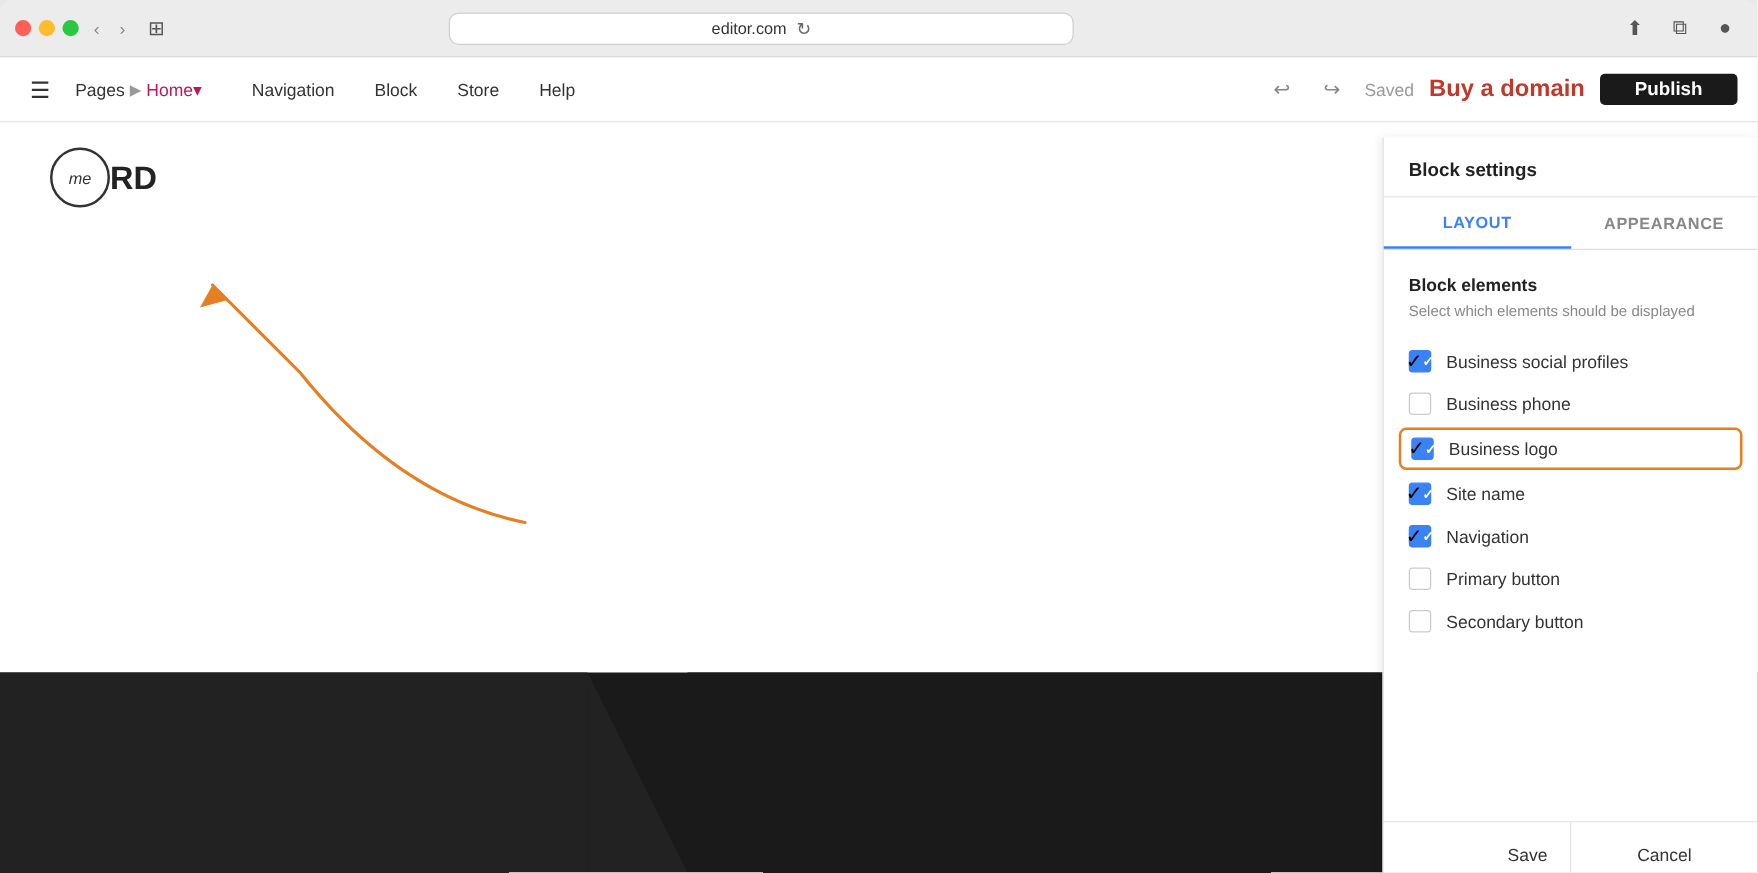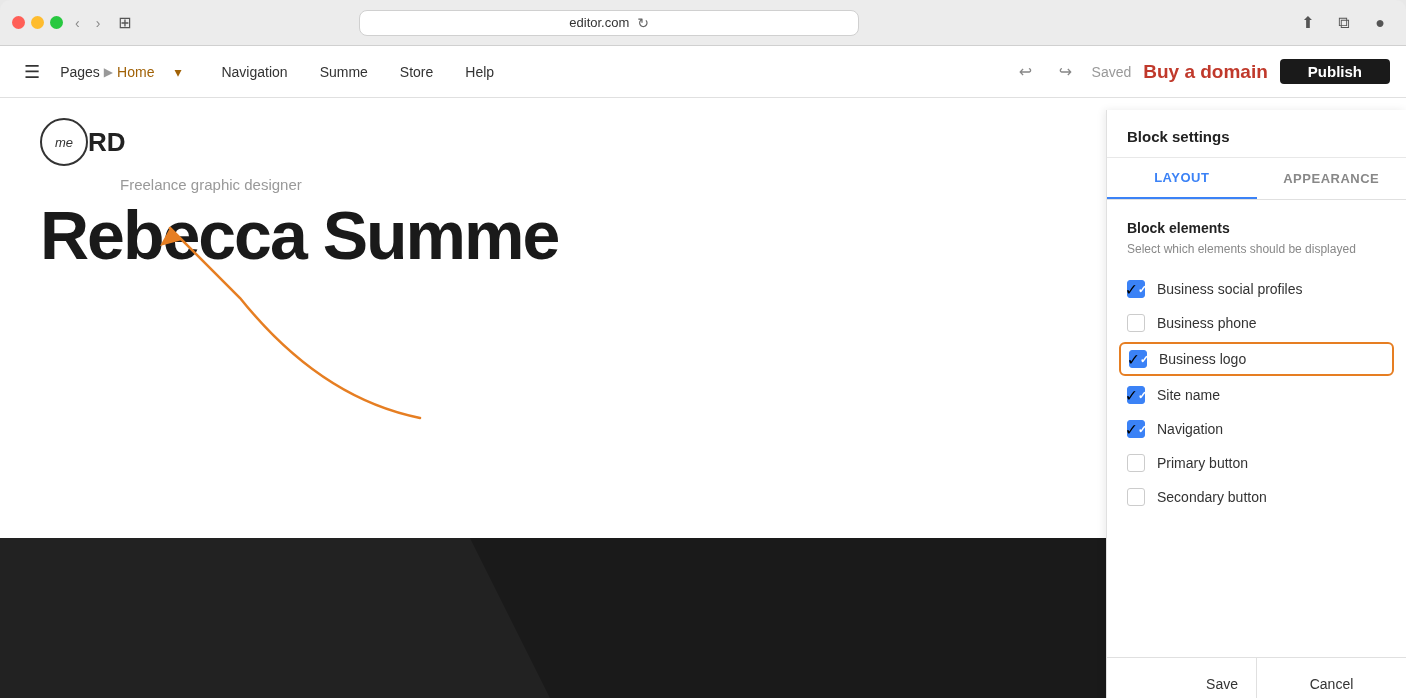--- a/index.html
+++ b/index.html
@@ -85,23 +85,23 @@
       padding: 4px 8px;
       margin-right: 12px;
     }
     .breadcrumb {
       display: flex; align-items: center; gap: 4px;
       font-size: 14px; color: #333;
       margin-right: 24px;
     }
     .breadcrumb-sep { color: #999; font-size: 12px; }
     .breadcrumb-dropdown {
-      display: flex; align-items: center; gap: 20px;
+      display: flex; align-items: center; gap: 0;
       cursor: pointer; background: none; border: none;
-      font-size: 14px; color: #a16207;
+      font-size: 14px; color: #be185d;
     }
     .nav-items {
       display: flex; align-items: center; gap: 0;
     }
     .nav-item {
       background: none; border: none; cursor: pointer;
       font-size: 14px; color: #333;
       padding: 8px 16px;
     }
     .toolbar-spacer { flex: 1; }
@@ -383,21 +383,21 @@
   <div class="breadcrumb">
     <span>Pages</span>
     <span class="breadcrumb-sep">▶</span>
     <button class="breadcrumb-dropdown">
       <span>Home</span>
       <span>▾</span>
     </button>
   </div>
   <div class="nav-items">
     <button class="nav-item">Navigation</button>
-    <button class="nav-item">Summe</button>
+    <button class="nav-item">Block</button>
     <button class="nav-item">Store</button>
     <button class="nav-item">Help</button>
   </div>
   <div class="toolbar-spacer"></div>
   <div class="toolbar-right">
     <button class="undo-btn">↩</button>
     <button class="redo-btn">↪</button>
     <span class="saved-text">Saved</span>
     <button class="buy-domain-btn">Buy a domain</button>
     <button class="publish-btn">Publish</button>
@@ -421,24 +421,20 @@
       </div>
     </div>
 
     <div class="arrow-overlay">
       <svg width="320" height="220" viewBox="0 0 320 220">
         <path d="M 280 200 Q 180 180 100 80 Q 60 40 30 10" stroke="#e67e22" stroke-width="2.5" fill="none" stroke-linecap="round"></path>
         <polygon points="30,10 20,28 42,22" fill="#e67e22"></polygon>
       </svg>
     </div>
 
-    <div class="hero-section">
-      <div class="freelance-text">Freelance graphic designer</div>
-      <div class="hero-name">Rebecca Summe</div>
-    </div>
 
     <div class="bottom-section">
       <div class="dark-content-left"></div>
       <div class="dark-triangle"></div>
       <div style="flex:1; background:#1a1a1a; height:160px;"></div>
       <div class="water-badge">
         <span>water</span>
       </div>
     </div>
 

